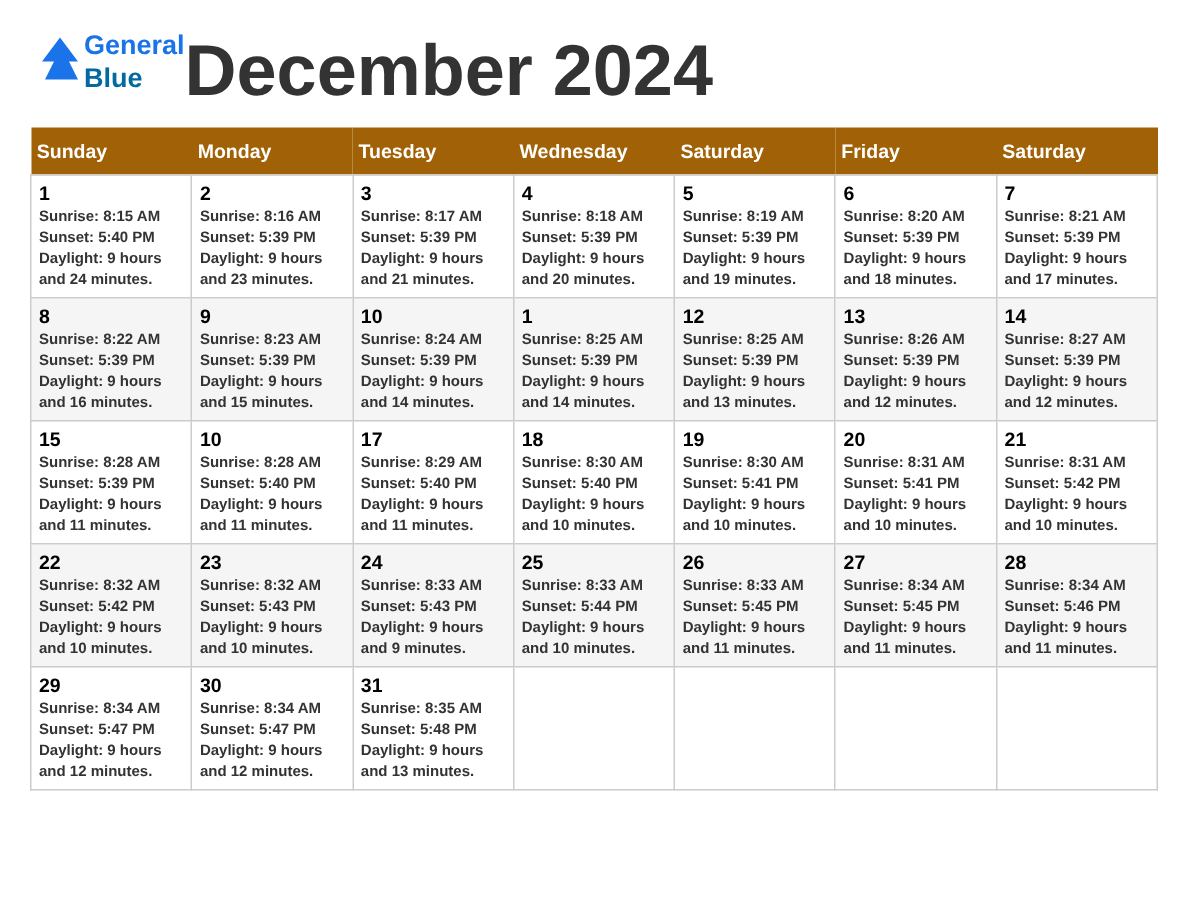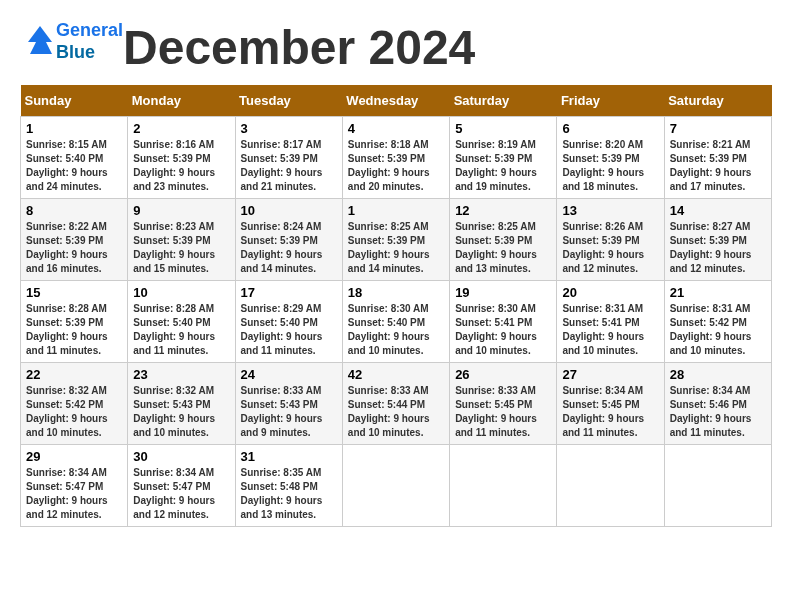--- a/index.html
+++ b/index.html
@@ -262,21 +262,21 @@
           Sunrise: 8:32 AM<br>Sunset: 5:43 PM<br>Daylight: 9 hours and 10 minutes.
         </div>
         </td>
         <td>
           <span class="day-num">24</span>
         <div class="day-info">
           Sunrise: 8:33 AM<br>Sunset: 5:43 PM<br>Daylight: 9 hours and 9 minutes.
         </div>
         </td>
         <td>
-          <span class="day-num">42</span>
+          <span class="day-num">25</span>
         <div class="day-info">
           Sunrise: 8:33 AM<br>Sunset: 5:44 PM<br>Daylight: 9 hours and 10 minutes.
         </div>
         </td>
         <td>
           <span class="day-num">26</span>
         <div class="day-info">
           Sunrise: 8:33 AM<br>Sunset: 5:45 PM<br>Daylight: 9 hours and 11 minutes.
         </div>
         </td>

